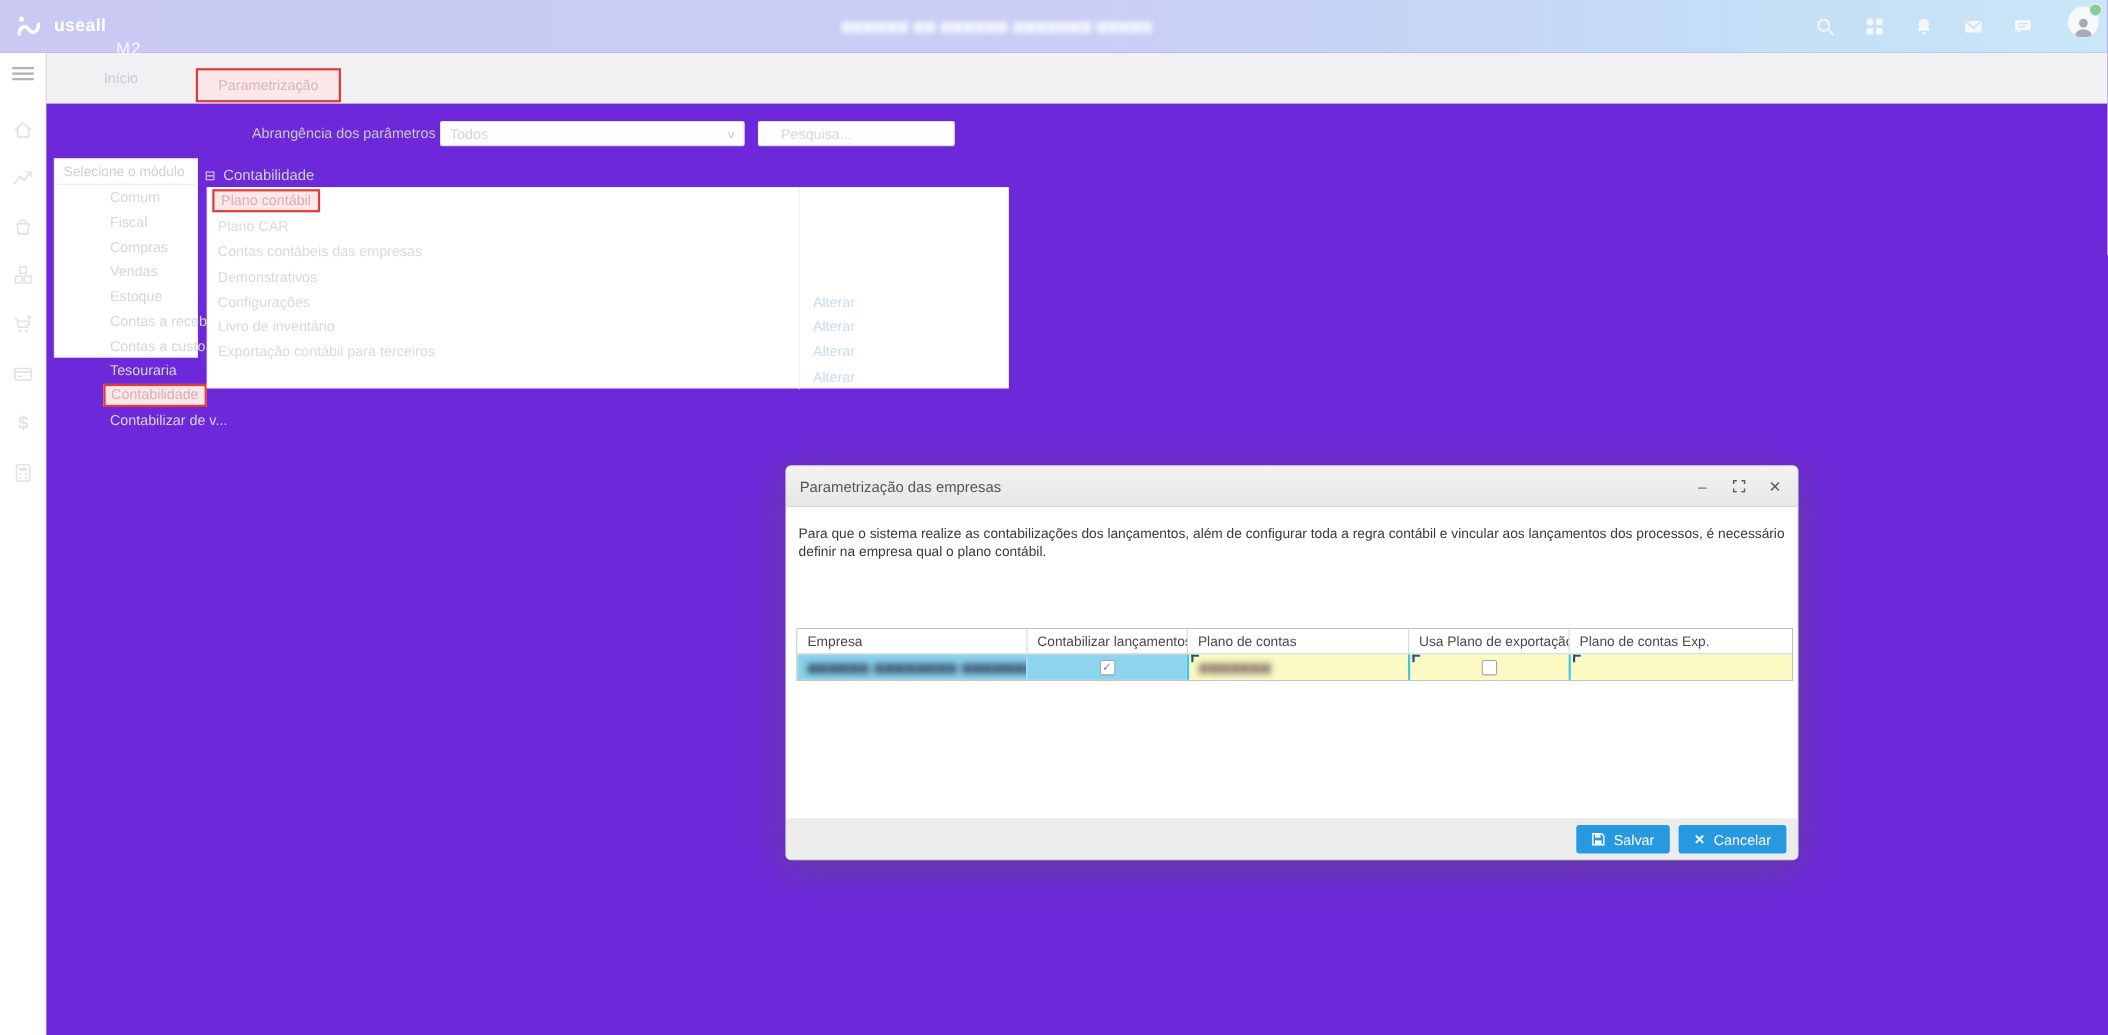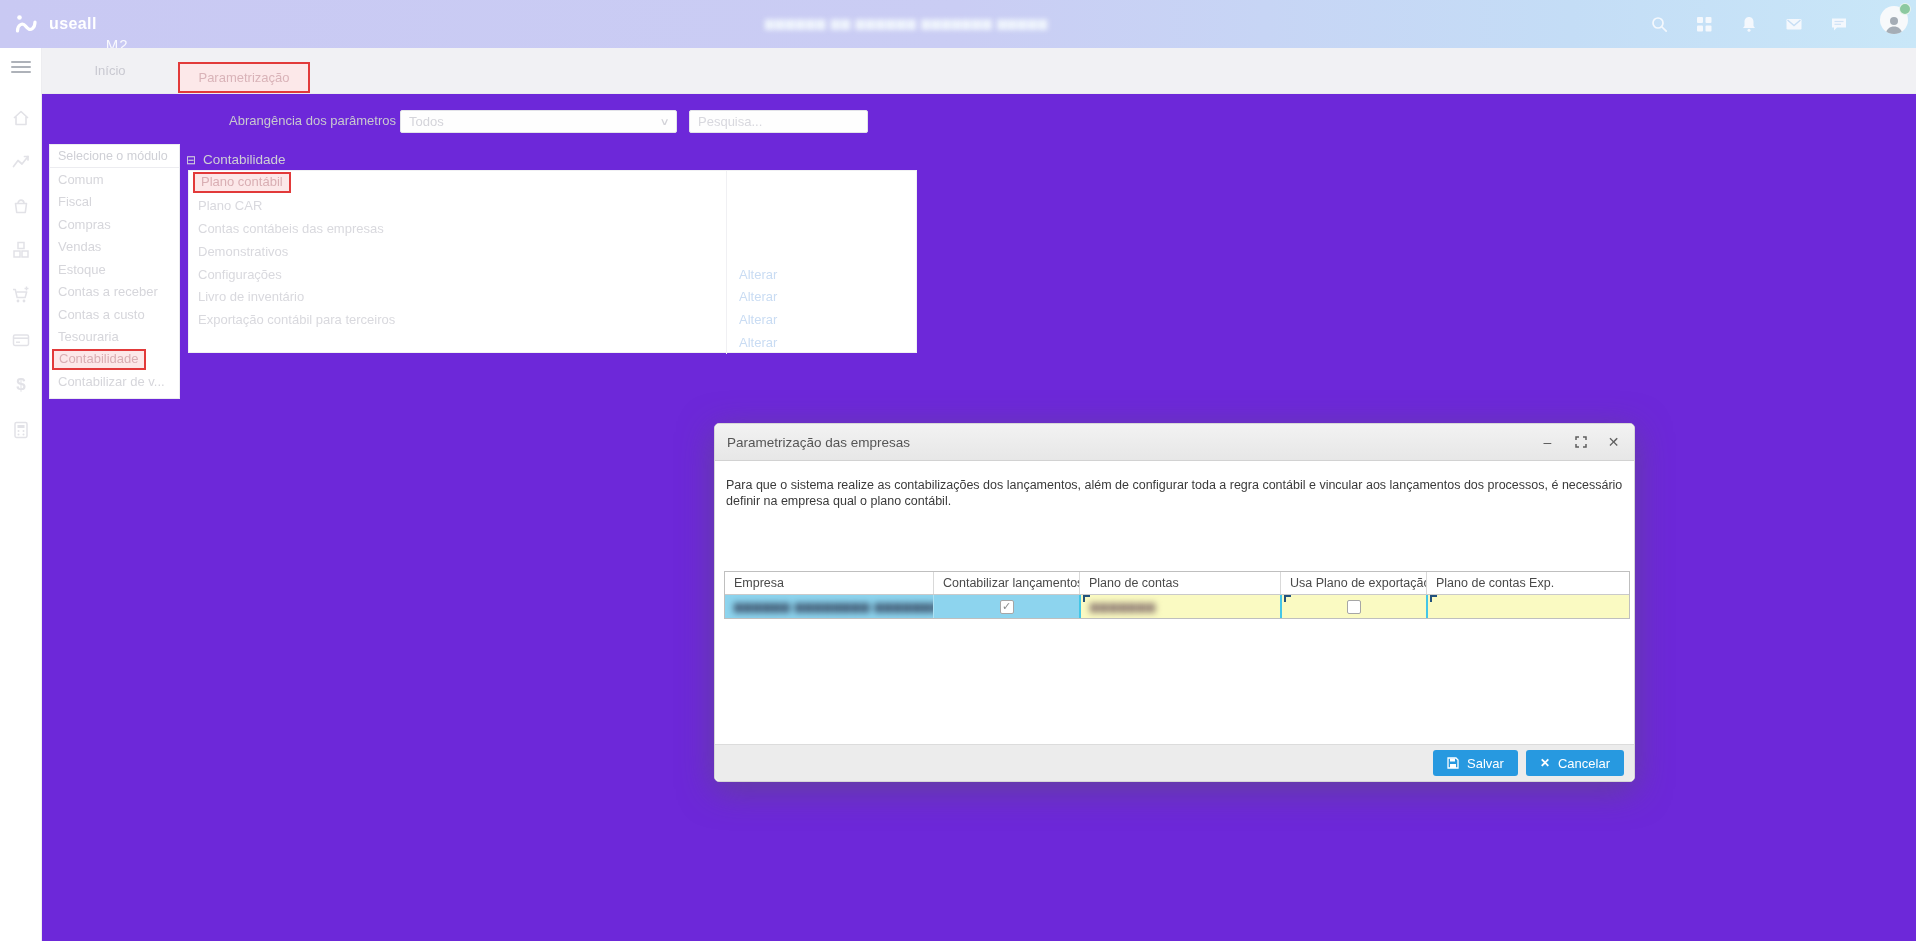--- a/index.html
+++ b/index.html
@@ -64,35 +64,35 @@
   .scope-select {
     position:absolute; left:400px; top:110px; width:277px; height:23px;
     border:1px solid #e3e3e9; background:#fefefe; border-radius:2px;
     font-size:13px; color:#d4d4da; display:flex; align-items:center;
     padding:0 8px; cursor:pointer;
   }
   .scope-select .chev { margin-left:auto; font-size:10px; color:#d2d2d8; transform:scaleX(1.4); }
   .search-box {
     position:absolute; left:689px; top:110px; width:179px; height:23px;
     border:1px solid #e3e3e9; background:#fefefe; border-radius:2px;
-    font-size:13px; color:#d8d8de; display:flex; align-items:center; padding:0 8px; cursor:text;
+    font-size:13px; color:#d8d8de; display:flex; align-items:center; padding:0 20px; cursor:text;
   }
 
   
   .module-panel {
-    position:absolute; left:49px; top:144px; width:131px; height:255px;
+    position:absolute; left:49px; top:144px; width:131px; height:181px;
     border:1px solid #ececf0; background:#fff;
   }
   .module-header {
     height:23px; line-height:22px; padding-left:8px; font-size:12.5px;
     color:#cfd0d6; border-bottom:1px solid #ececf0;
   }
   .module-item {
     height:22.5px; display:flex; align-items:center; padding-left:8px;
-    font-size:13px; color:#d6d6db; cursor:pointer; white-space:nowrap;
+    font-size:13px; color:#d6d6db; cursor:pointer; white-space:nowrap;margin-left:42px;
   }
   .module-item .hl {
     border:2px solid #e23a3a; background:#fce8e9; color:#d9aeb3;
     padding:0 5px 1px 5px; margin-left:-6px; line-height:16px;
   }
 
   
   .param-group { position:absolute; left:186px; top:152px; display:flex; align-items:center; gap:7px; }
   .param-group .collapse { font-size:12px; color:#d8d8dd; cursor:pointer; }
   .param-group .gtitle { font-size:13.5px; color:#cfcfd5; }

